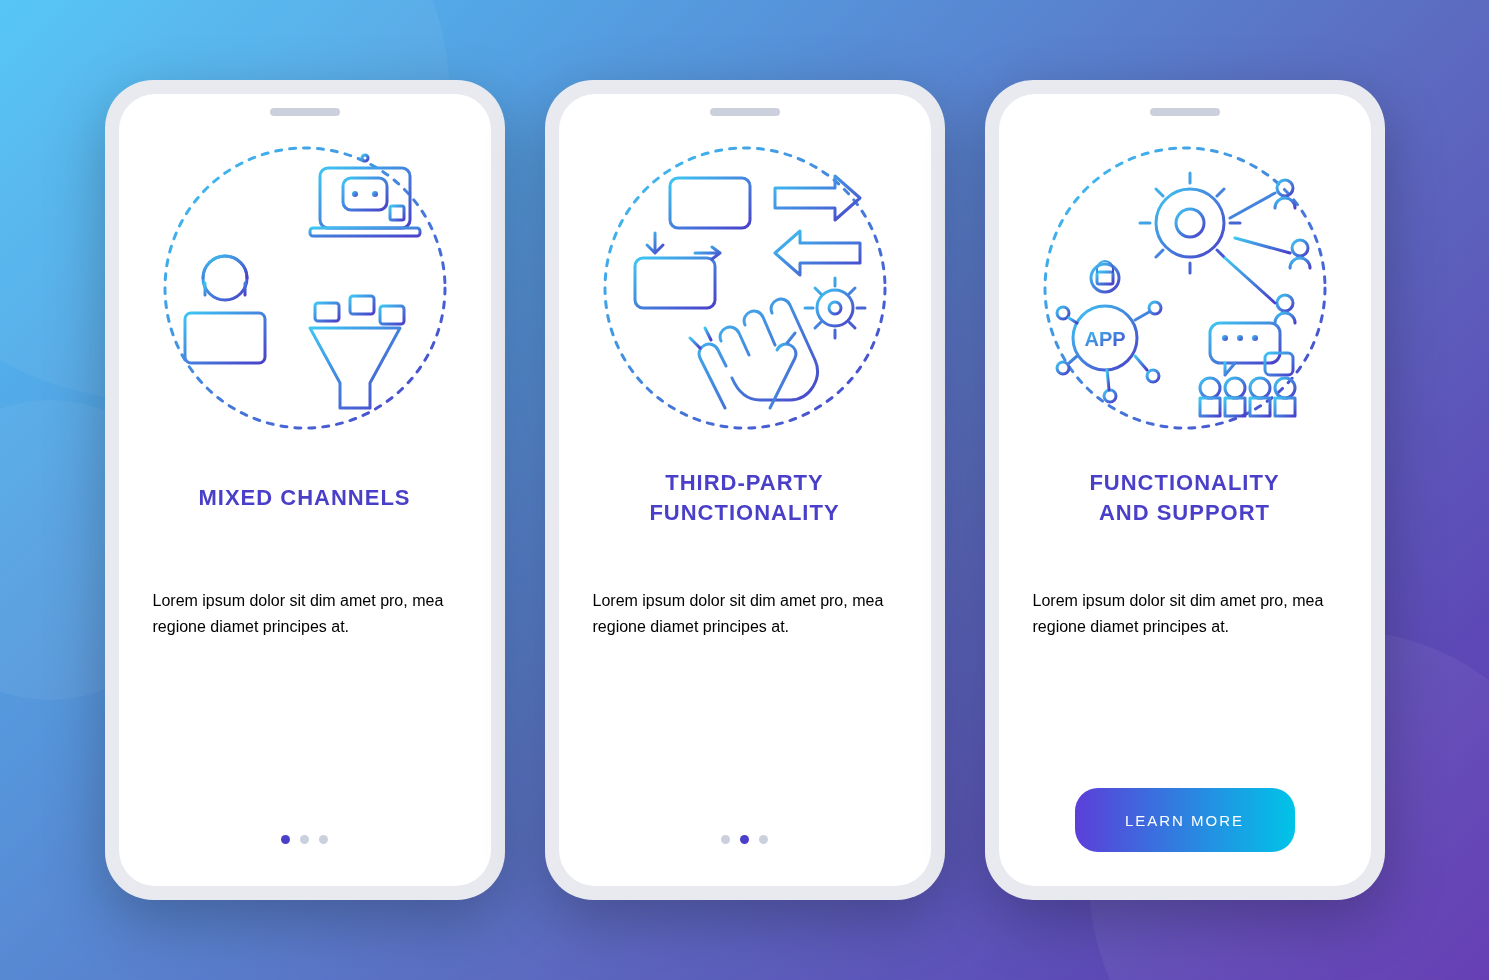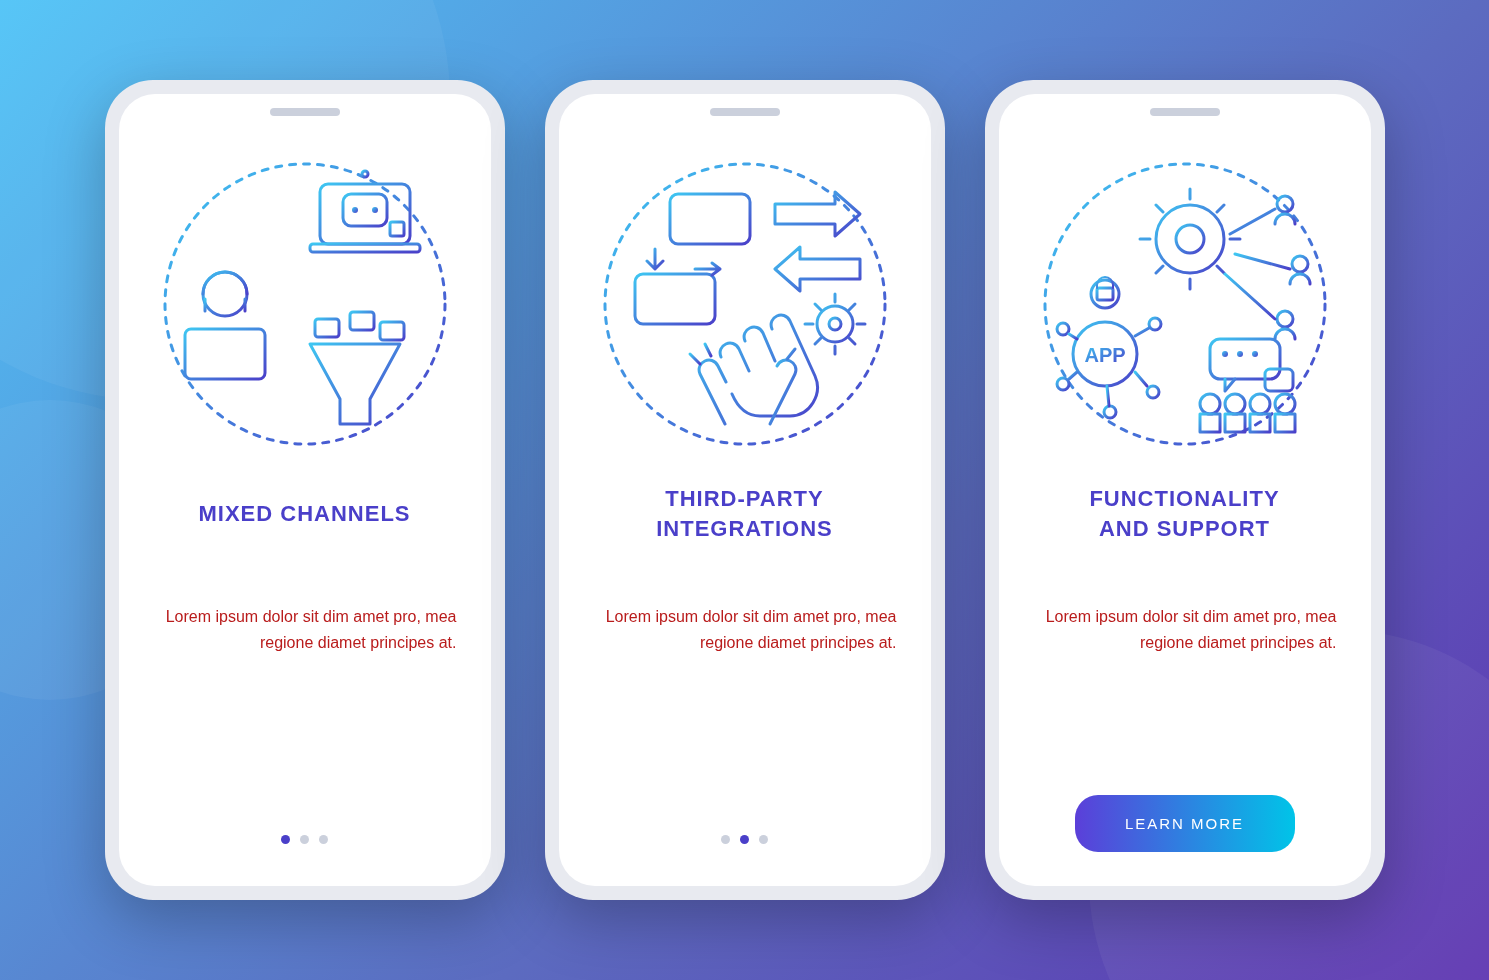--- a/index.html
+++ b/index.html
@@ -50,21 +50,21 @@
     z-index: 2;
   }
   .screen {
     width: 100%;
     height: 100%;
     background: #FFFFFF;
     border-radius: 36px;
     display: flex;
     flex-direction: column;
     align-items: center;
-    padding: 60px 34px 34px;
+    padding: 44px 34px 34px;
   }
   .illustration {
     width: 300px;
     height: 300px;
     margin-bottom: 30px;
   }
   .title {
     color: #4A3FC9;
     font-size: 22px;
     font-weight: 700;
@@ -72,43 +72,43 @@
     text-align: center;
     line-height: 1.35;
     margin-bottom: 60px;
     min-height: 60px;
     display: flex;
     align-items: center;
     justify-content: center;
     white-space: pre-line;
   }
   .body {
-    color: #b91c1c;
+    color: #000000;
     font-size: 16px;
     line-height: 1.6;
-    text-align: right;
+    text-align: left;
     flex-grow: 1;
   }
   .dots {
     display: flex;
     gap: 10px;
     margin-top: auto;
     padding-bottom: 8px;
   }
   .dot {
     width: 9px;
     height: 9px;
     border-radius: 50%;
     background: #CBD0DC;
   }
   .dot.active { background: #4A3FC9; }
   .cta {
     margin-top: auto;
     width: 220px;
-    height: 57px;
+    height: 64px;
     border-radius: 23px;
     background: linear-gradient(90deg, #5B3FD9 0%, #00C4E8 100%);
     color: #FFFFFF;
     font-size: 15px;
     letter-spacing: 2px;
     font-weight: 500;
     border: none;
     cursor: pointer;
   }
 </style>
@@ -192,21 +192,21 @@
           <path d="M240 148 v-8 M240 192 v8 M218 170 h-8 M262 170 h8 M226 156 l-6 -6 M254 184 l6 6 M226 184 l-6 6 M254 156 l6 -6"></path>
 
           <path d="M130 270 l-25 -50 c-5 -12 12 -20 18 -8 l8 16 m-5 -25 c-5 -12 12 -20 18 -8 l10 22 m-4 -30 c-5 -12 12 -20 18 -8 l12 28 m-3 -32 c-5 -12 12 -20 18 -8 l25 55 c8 18 -5 40 -25 40 h-30 c-12 0 -22 -8 -28 -22"></path>
           <path d="M175 270 l25 -50 c5 -12 -12 -20 -18 -8"></path>
           <line x1="95" y1="200" x2="105" y2="210"></line>
           <line x1="110" y1="190" x2="116" y2="202"></line>
           <line x1="200" y1="195" x2="192" y2="205"></line>
         </svg>
       </div>
       <div class="title">THIRD-PARTY
-INTEGRATIONS</div>
+FUNCTIONALITY</div>
       <div class="body">Lorem ipsum dolor sit dim amet pro, mea regione diamet principes at.</div>
       <div class="dots">
         <span class="dot"></span>
         <span class="dot active"></span>
         <span class="dot"></span>
       </div>
     </div>
   </div>
 
   <div class="phone">

